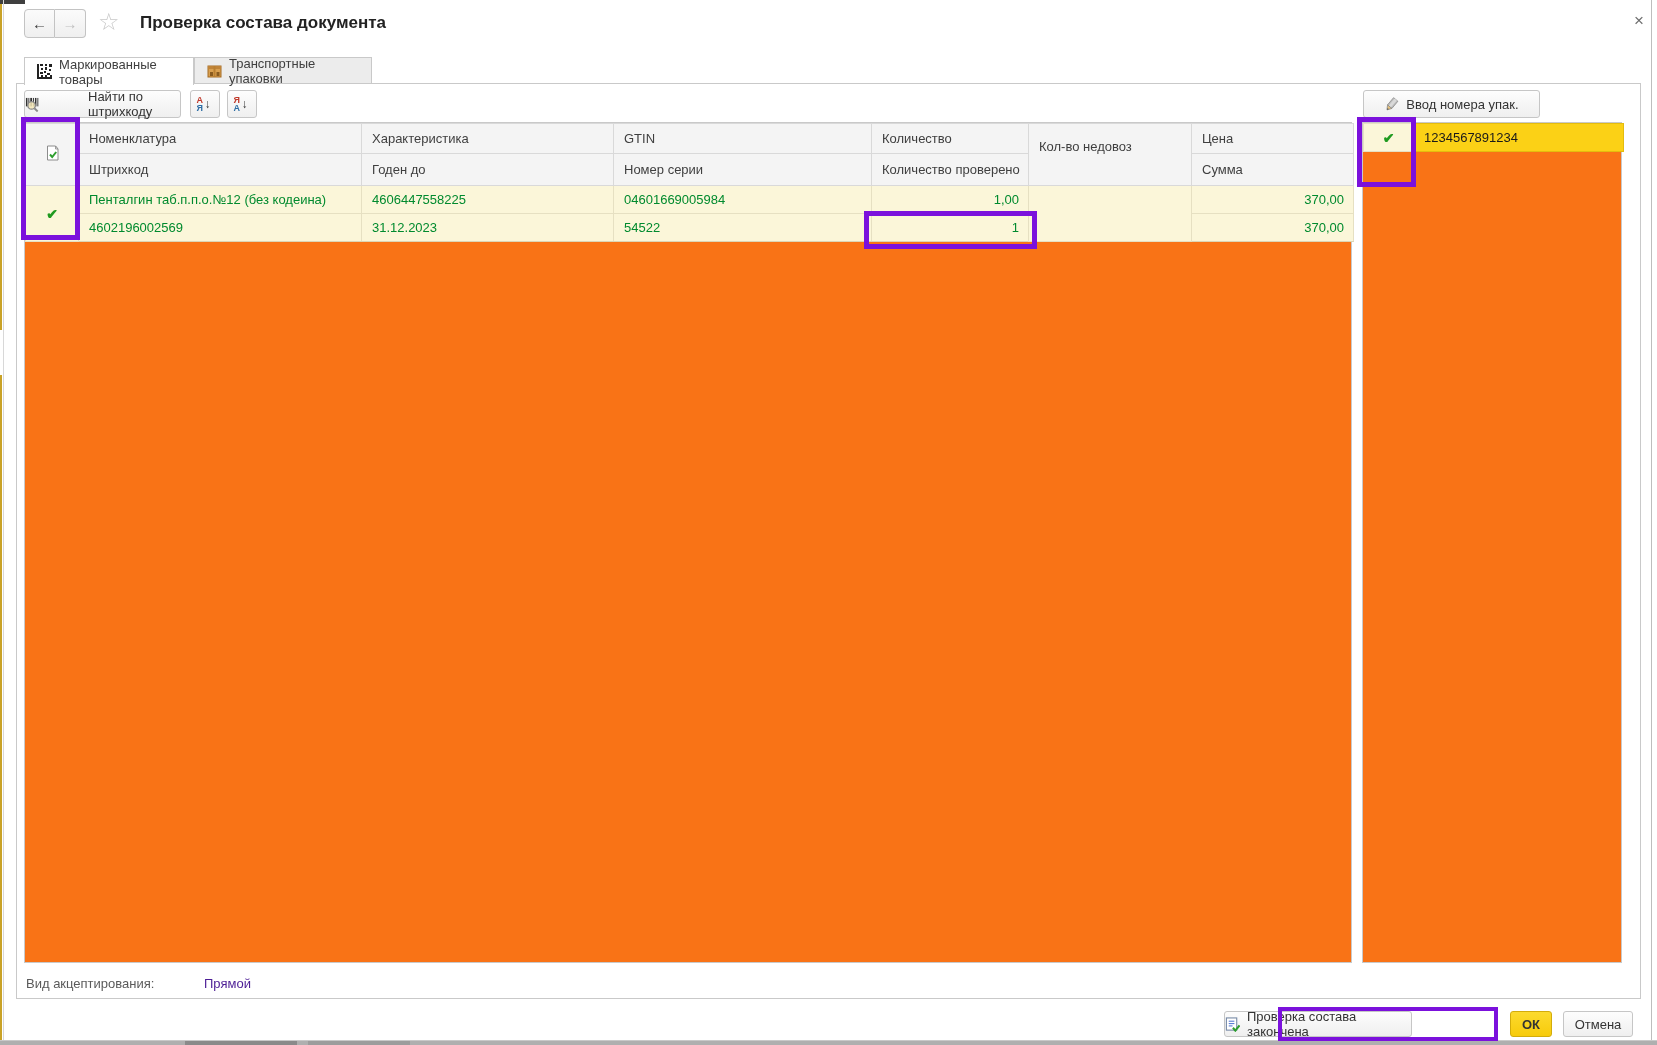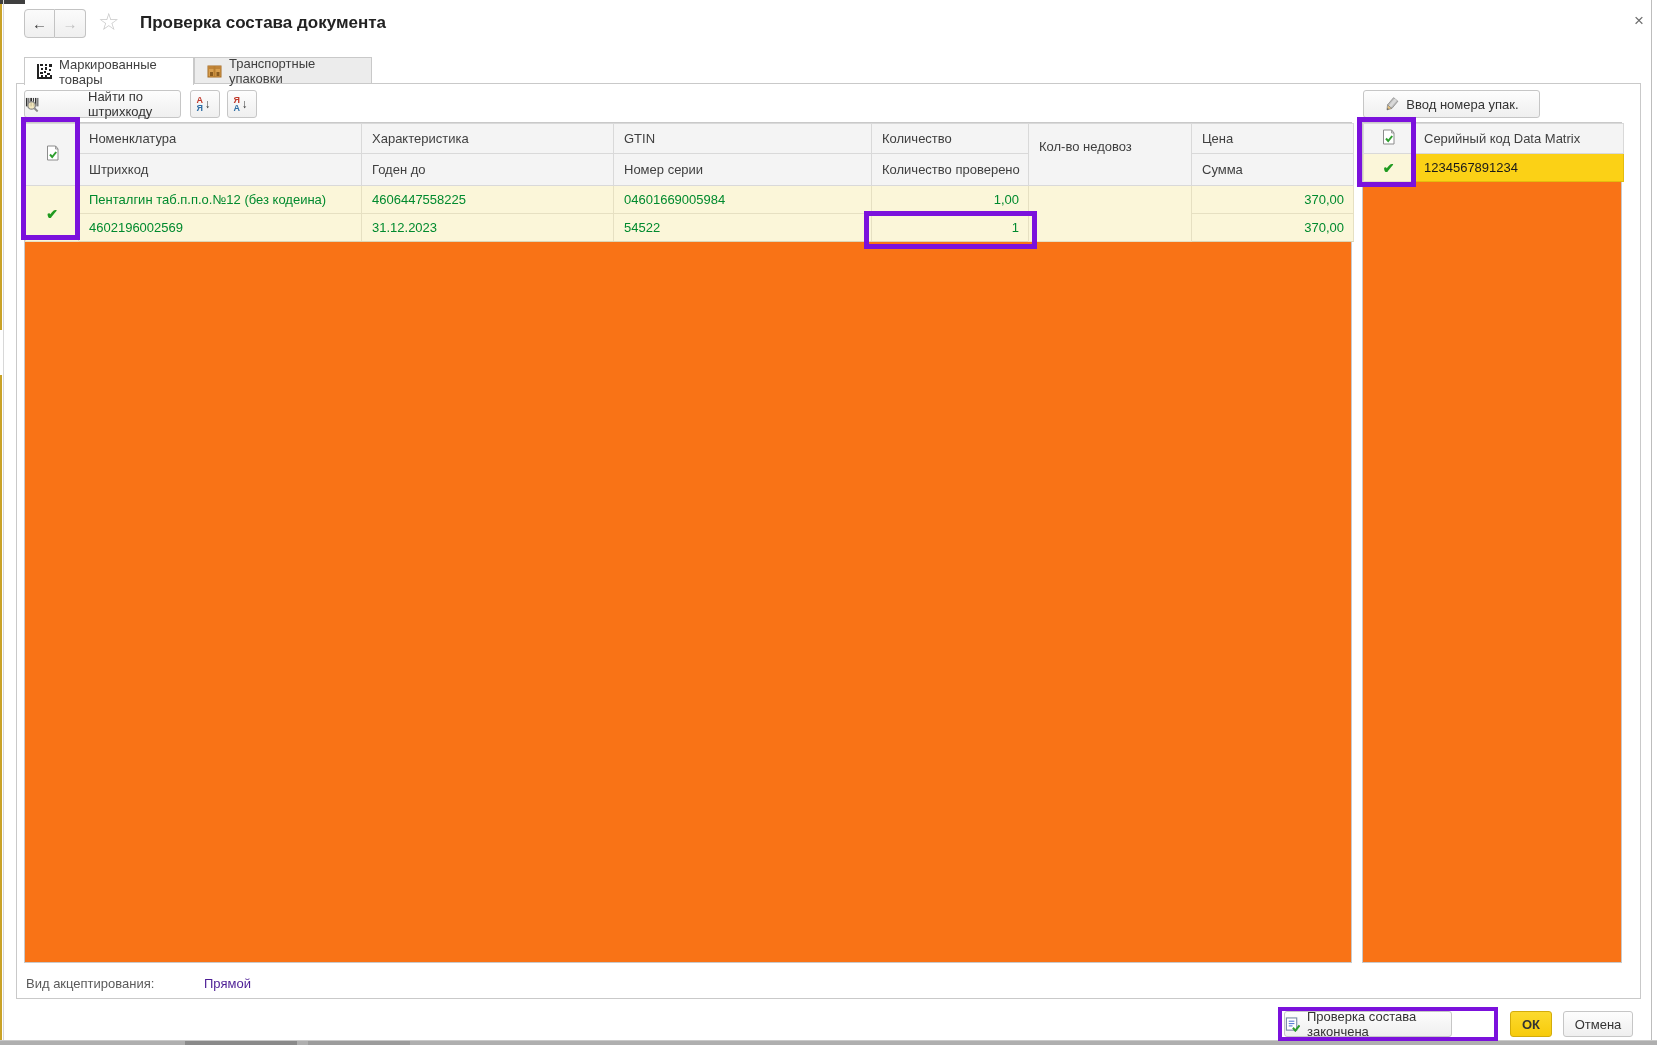--- a/index.html
+++ b/index.html
@@ -212,44 +212,34 @@
     </table>
 </div>
 
 <div class="abs tablebox" style="left:1362px; top:122px; width:260px; height:841px;">
   <table class="grid">
     <colgroup>
         <col style="width:50px">
         <col style="width:210px">
       </colgroup>
     <tbody>
-        <tr>
-      <td class="h" style="text-align:center;">
-        <svg width="15" height="16" viewBox="0 0 15 16">
-          <path d="M2.5 1h8l2.5 3v11h-10.5z" fill="#fff" stroke="#8C8C8C" stroke-width="1"></path>
-          <path d="M10.5 1l2.5 3h-2.5z" fill="#E6E6E6" stroke="#8C8C8C" stroke-width="0.8"></path>
-          <path d="M5 9.5l2.2 2.5 4-5" fill="none" stroke="#2E9E2E" stroke-width="2"></path>
-        </svg>
-      </td>
-      <td class="h">Серийный код Data Matrix</td>
-    </tr>
     <tr>
       <td class="d chkcell">✔</td>
       <td class="d sel">1234567891234</td>
     </tr>
   </tbody>
     </table>
 </div>
 
 <div class="abs status-line">
   <span>Вид акцептирования:</span>
   <b>Прямой</b>
 </div>
 
-<div class="abs btn" style="left:1284px; top:1011px; width:168px; height:26px;">
+<div class="abs btn" style="left:1224px; top:1011px; width:188px; height:26px;">
   <svg class="ico14" viewBox="0 0 16 16">
     <rect x="1.5" y="1" width="11" height="13" fill="#fff" stroke="#7A8CA8" stroke-width="1.2"></rect>
     <line x1="4" y1="4.5" x2="10" y2="4.5" stroke="#5B7FD4" stroke-width="1.2"></line>
     <line x1="4" y1="7" x2="10" y2="7" stroke="#5B7FD4" stroke-width="1.2"></line>
     <line x1="4" y1="9.5" x2="8" y2="9.5" stroke="#5B7FD4" stroke-width="1.2"></line>
     <path d="M8.5 11.5l2.5 3 4.5-5.5" fill="none" stroke="#2E9E2E" stroke-width="2.2"></path>
   </svg>
   <span>Проверка состава закончена</span>
 </div>
 <div class="abs btn ok-btn" style="left:1510px; top:1011px; width:42px; height:26px;">ОК</div>

